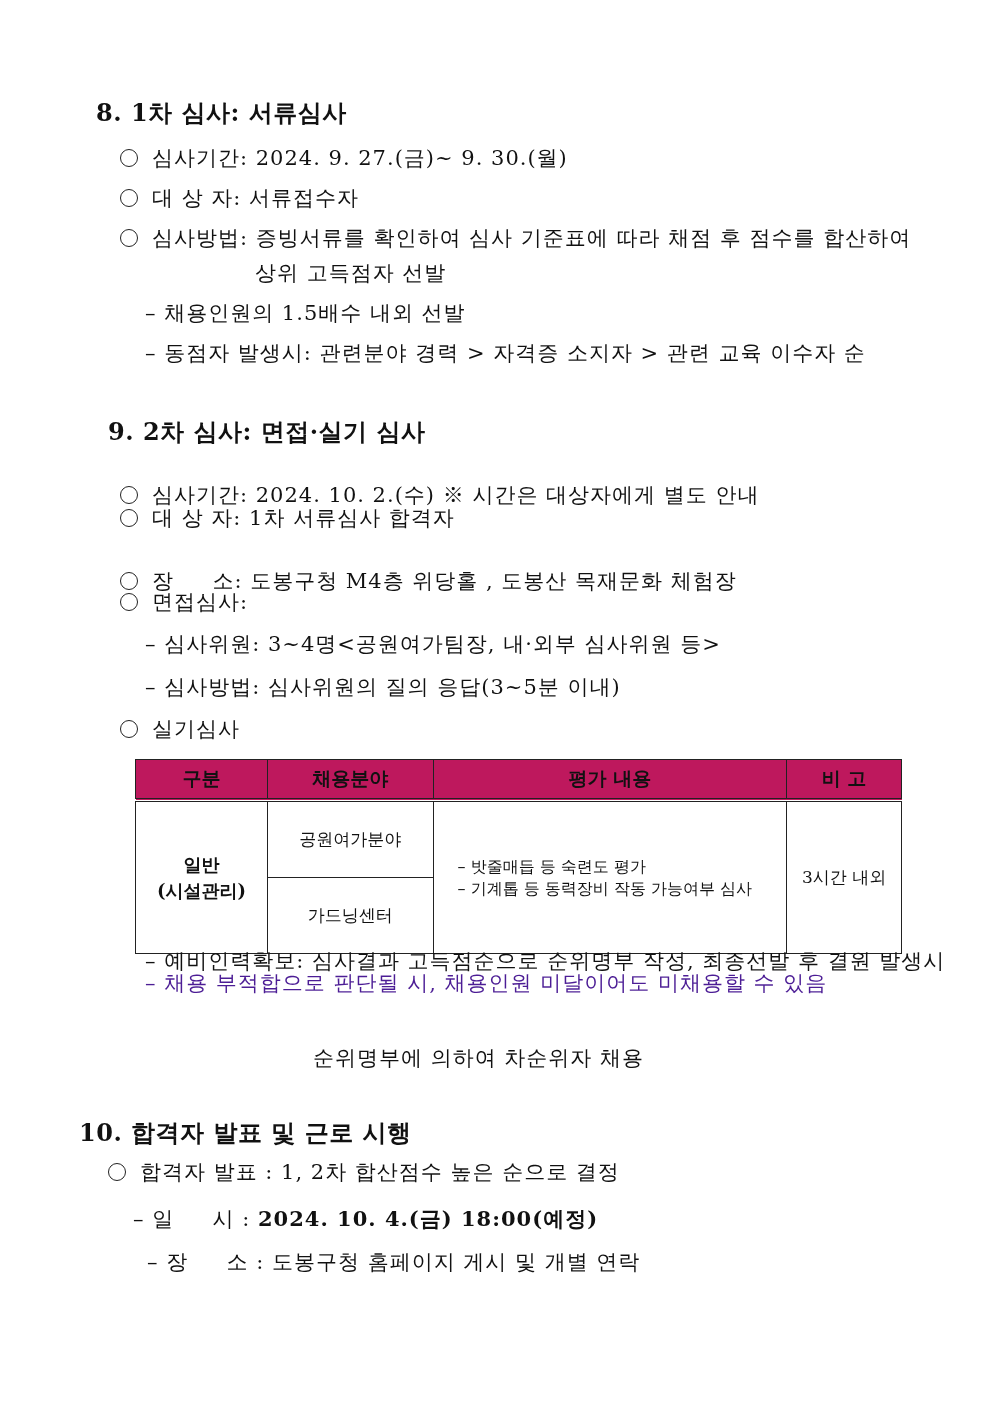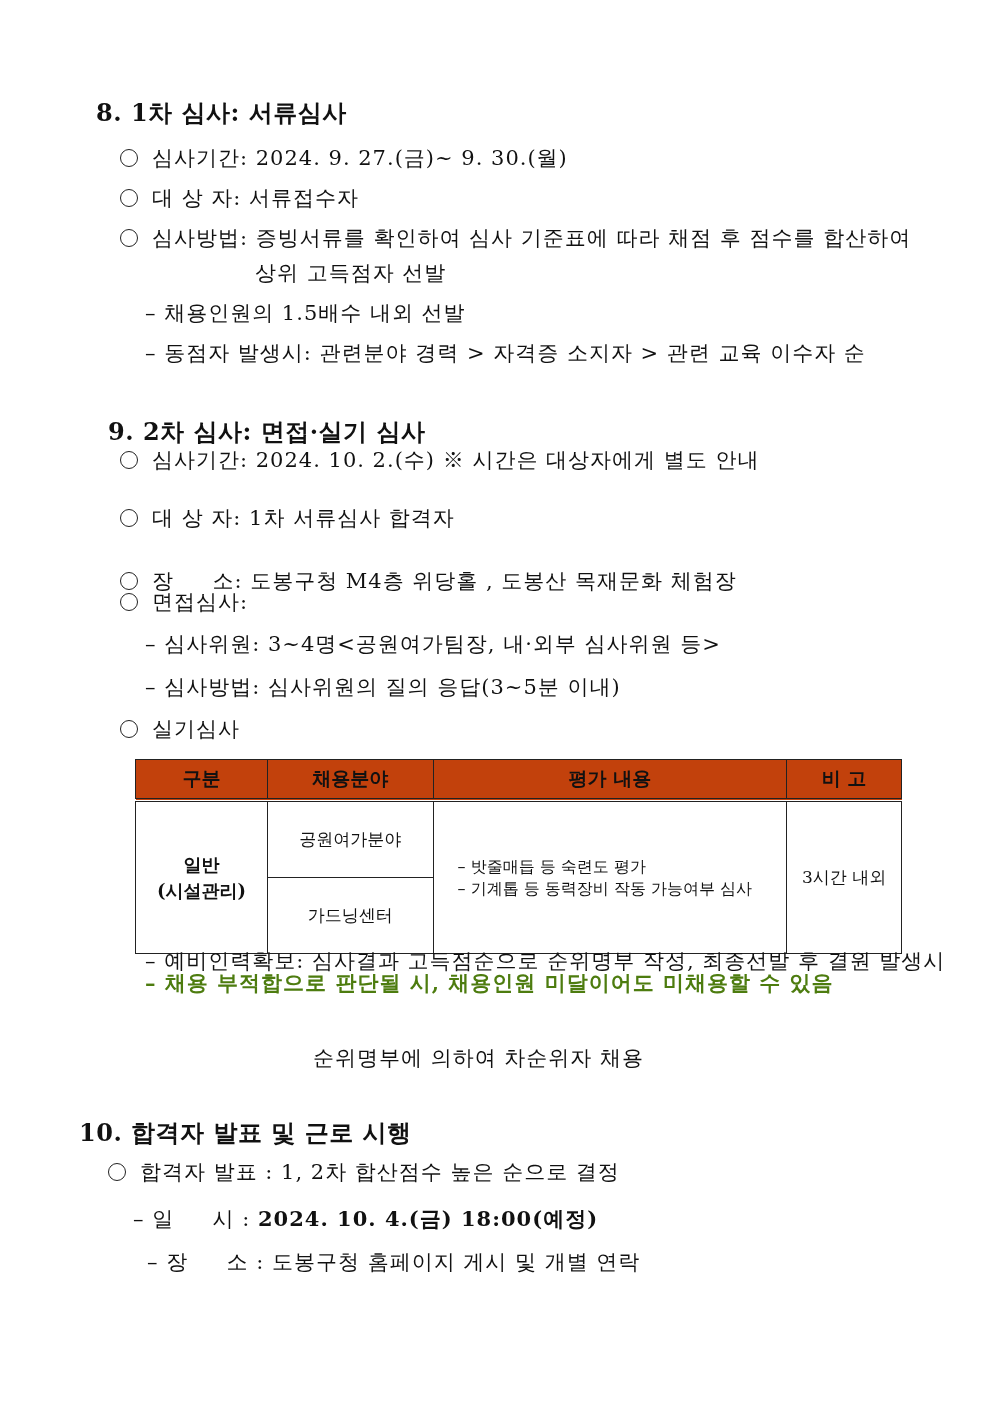--- a/index.html
+++ b/index.html
@@ -4,45 +4,45 @@
 <style>
   html, body { margin: 0; padding: 0; background: #ffffff; }
   body {
     width: 992px; height: 1403px; position: relative; overflow: hidden;
     font-family: "DejaVu Serif", "Liberation Serif", serif;
     color: #111;
   }
   .line { position: absolute; white-space: nowrap; font-size: 21px; letter-spacing: 1px; }
   .h { font-size: 24px; font-weight: bold; letter-spacing: 0.5px; }
   .bold { font-weight: bold; }
-  .red { color: #4d7c0f; font-weight: bold; }
+  .red { color: #4c1d95; }
   .circle { display: inline-block; width: 18px; height: 18px; border: 1.5px solid #222; border-radius: 50%; vertical-align: -2px; margin-right: 14px; box-sizing: border-box; }
   table.eval {
     position: absolute; left: 135px; top: 759px; width: 767px;
     border-collapse: collapse; font-size: 17px;
   }
   table.eval th, table.eval td { border: 1px solid #222; text-align: center; vertical-align: middle; padding: 0; }
-  table.eval th { background: #c2410c; height: 38px; font-size: 19px; font-weight: bold; border-bottom: 4px double #222; }
+  table.eval th { background: #be185d; height: 38px; font-size: 19px; font-weight: bold; border-bottom: 4px double #222; }
   table.eval td { height: 75px; }
   table.eval td.desc { text-align: left; padding-left: 24px; line-height: 22px; font-size: 16px; }
   table.eval td.cat { font-weight: bold; font-size: 18px; line-height: 26px; }
 </style>
 </head>
 <body>
 
 <div class="line h" style="left:96px; top:97px;">8. 1차 심사: 서류심사</div>
 <div class="line" style="left:120px; top:144px;"><span class="circle"></span><span>심사기간: 2024. 9. 27.(금)~ 9. 30.(월)</span></div>
 <div class="line" style="left:120px; top:184px;"><span class="circle"></span><span>대 상 자: 서류접수자</span></div>
 <div class="line" style="left:120px; top:224px;"><span class="circle"></span><span>심사방법: 증빙서류를 확인하여 심사 기준표에 따라 채점 후 점수를 합산하여</span></div>
 <div class="line" style="left:255px; top:259px;">상위 고득점자 선발</div>
 <div class="line" style="left:145px; top:299px;">– 채용인원의 1.5배수 내외 선발</div>
 <div class="line" style="left:145px; top:339px;">– 동점자 발생시: 관련분야 경력 &gt; 자격증 소지자 &gt; 관련 교육 이수자 순</div>
 
 <div class="line h" style="left:108px; top:416px;">9. 2차 심사: 면접·실기 심사</div>
-<div class="line" style="left:120px; top:446px;"><span class="circle"></span><span>심사기간: 2024. 10. 2.(수)  ※ 시간은 대상자에게 별도 안내</span></div>
+<div class="line" style="left:120px; top:481px;"><span class="circle"></span><span>심사기간: 2024. 10. 2.(수)  ※ 시간은 대상자에게 별도 안내</span></div>
 <div class="line" style="left:120px; top:504px;"><span class="circle"></span><span>대 상 자: 1차 서류심사 합격자</span></div>
 <div class="line" style="left:120px; top:546px;margin-top:21px;"><span class="circle"></span><span style="white-space:pre;">장     소: 도봉구청 M4층 위당홀 , 도봉산 목재문화 체험장</span></div>
 <div class="line" style="left:120px; top:588px;"><span class="circle"></span><span>면접심사:</span></div>
 <div class="line" style="left:145px; top:630px;">– 심사위원: 3~4명&lt;공원여가팀장, 내·외부 심사위원 등&gt;</div>
 <div class="line" style="left:145px; top:673px;">– 심사방법: 심사위원의 질의 응답(3~5분 이내)</div>
 <div class="line" style="left:120px; top:715px;"><span class="circle"></span><span>실기심사</span></div>
 
 <table class="eval">
   <colgroup>
     <col style="width:132px">

